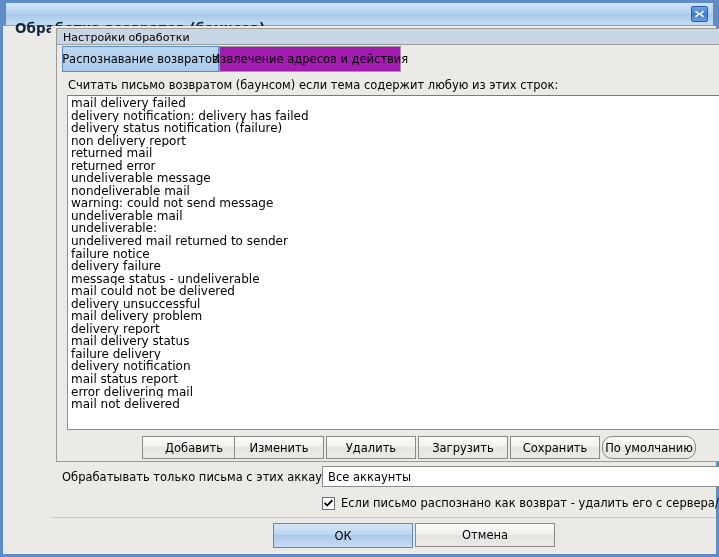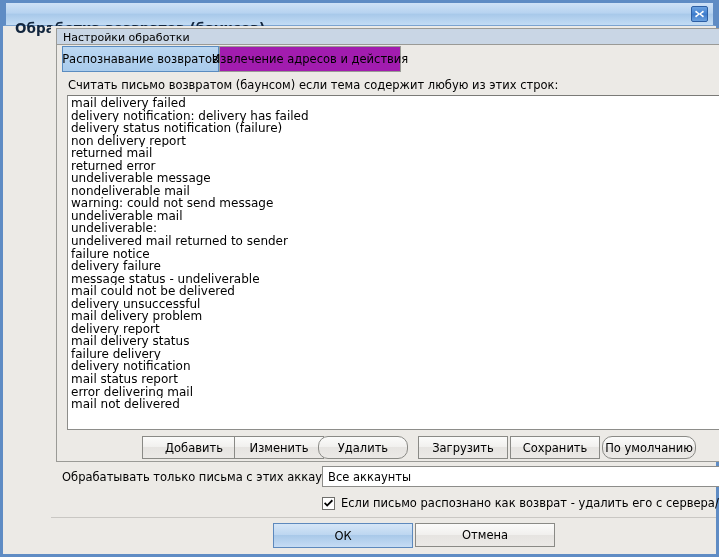--- a/index.html
+++ b/index.html
@@ -417,21 +417,21 @@
             <svg width="9" height="6" viewBox="0 0 9 6">
               <path d="M1 1 L2.4 1 L4.5 3.4 L6.6 1 L8 1 L4.5 5 Z" fill="#444"></path>
             </svg>
           </div>
         </div>
       </div>
 
       <div class="btnrow" id="action-buttons">
           <div class="btn" style="left: 85px; width: 104px;">Добавить</div>
           <div class="btn" style="left: 177px; width: 90px;">Изменить</div>
-          <div class="btn" style="left: 261px; width: 90px; border-radius: 10px;">Удалить</div>
+          <div class="btn" style="left: 269px; width: 90px;">Удалить</div>
           <div class="btn" style="left: 361px; width: 90px;">Загрузить</div>
           <div class="btn" style="left: 453px; width: 90px;">Сохранить</div>
           <div class="btn" style="left: 545px; width: 94px; border-radius: 10px;">По умолчанию</div>
         </div>
     </div>
 
     <div class="acct-label">Обрабатывать только письма с этих аккаунтов:</div>
     <div class="combo">
       <div class="combo-value">Все аккаунты</div>
       <div class="combo-arrow">

